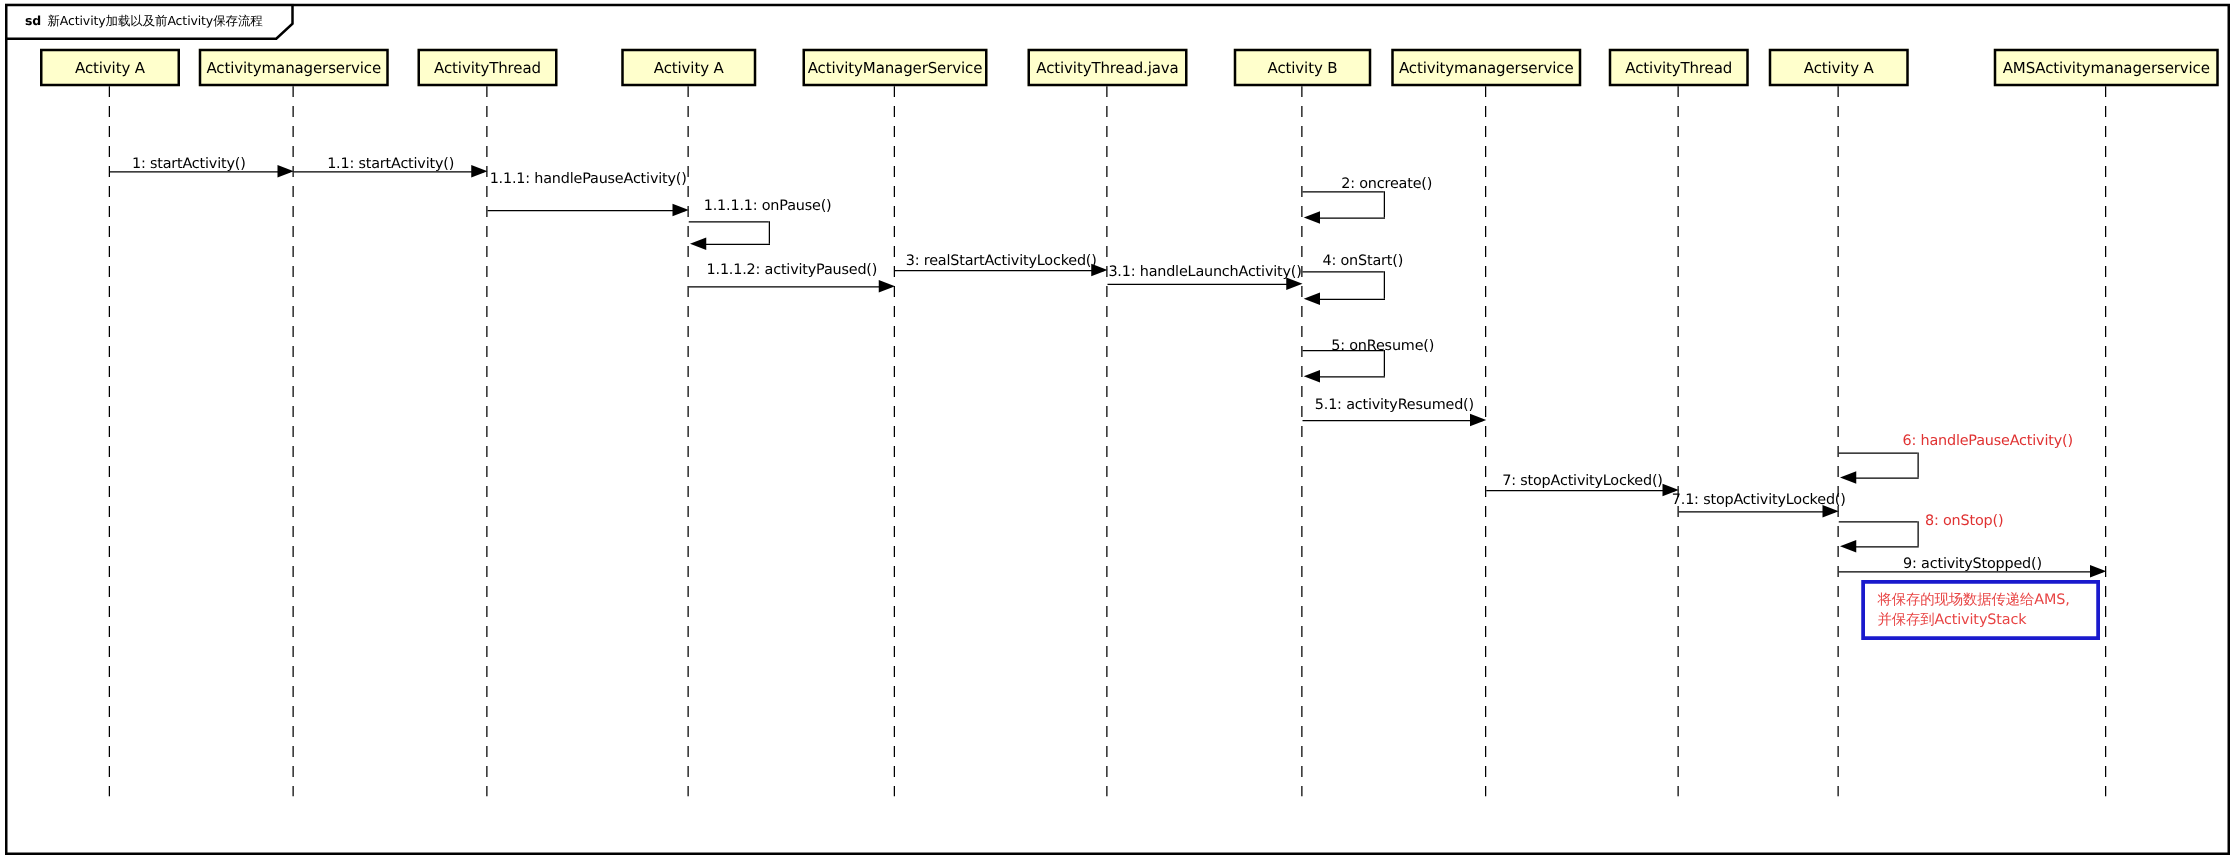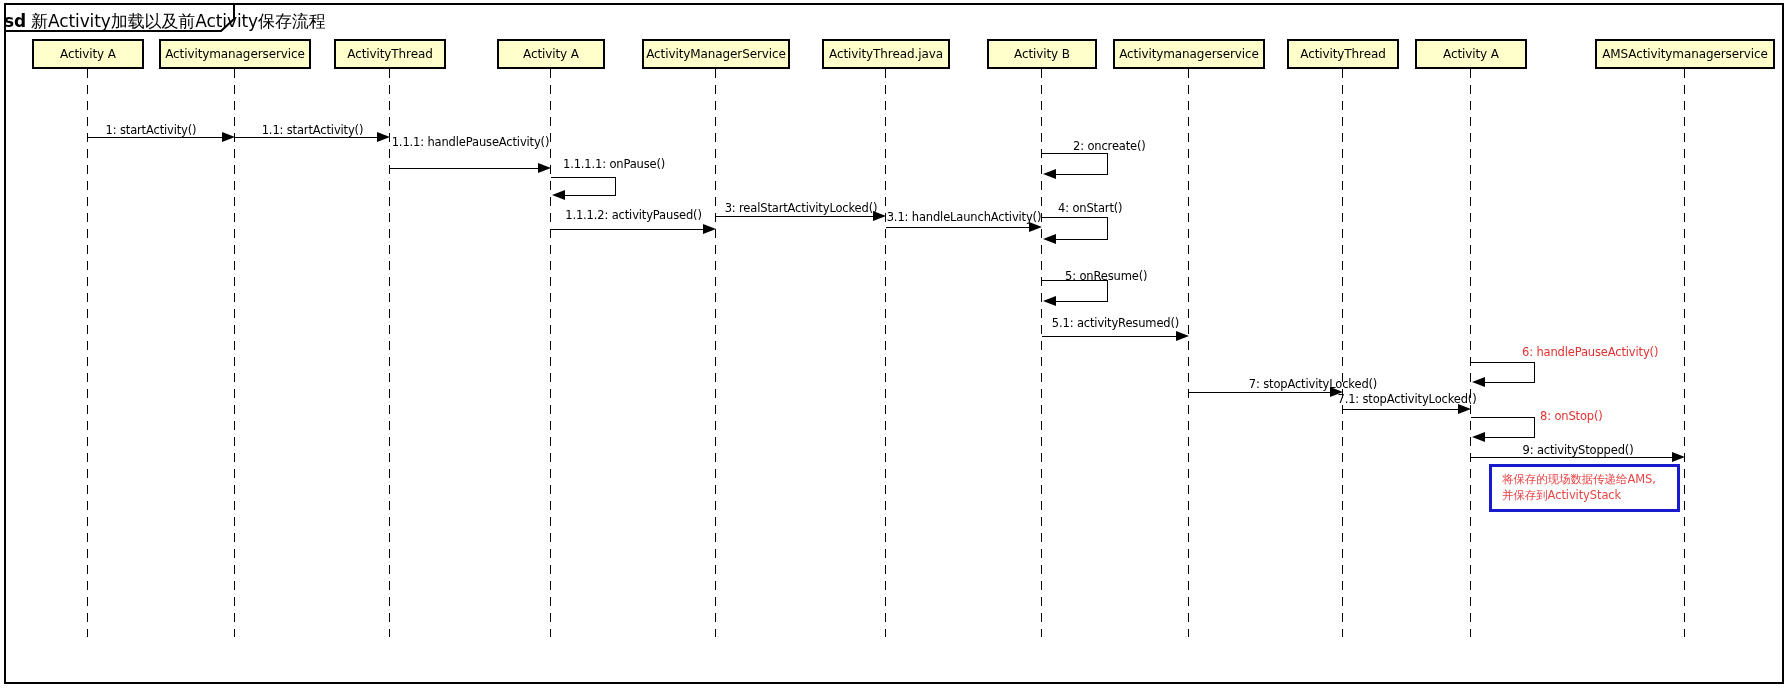--- a/index.html
+++ b/index.html
@@ -1,19 +1,19 @@
 <!DOCTYPE html>
 <html><head>
 <meta charset="utf-8">
 <style>
   html,body{margin:0;padding:0;background:#fff;}
   body{width:1790px;height:690px;position:relative;font-family:"DejaVu Sans","Liberation Sans",sans-serif;color:#000;overflow:hidden;}
   .frame{position:absolute;left:4px;top:3px;width:1780px;height:681px;border:2px solid #000;box-sizing:border-box;background:#fff;}
   .tab-svg{position:absolute;left:4px;top:3px;}
-  .tab-text{position:absolute;left:4px;top:10px;font-size:17px;white-space:nowrap;letter-spacing:-0.1px;}
+  .tab-text{position:absolute;left:20px;top:10px;font-size:10px;white-space:nowrap;letter-spacing:-0.1px;}
   .tab-text b{margin-right:5px;}
   #diagram{position:absolute;left:0;top:0;width:1790px;height:690px;}
   .head{position:absolute;top:39px;height:30px;box-sizing:border-box;border:2px solid #000;background:#ffffcc;display:flex;align-items:center;justify-content:center;font-size:12px;white-space:nowrap;letter-spacing:-0.1px;}
   .stem{position:absolute;top:69px;height:568px;width:1.4px;background:repeating-linear-gradient(to bottom,#000 0 9px,transparent 9px 16px);}
   .mline{position:absolute;height:0;border-top:1.5px solid #000;}
   .vline{position:absolute;width:0;border-left:1.5px solid #000;}
   .arr-r{position:absolute;width:0;height:0;border-top:5.5px solid transparent;border-bottom:5.5px solid transparent;border-left:13px solid #000;}
   .arr-l{position:absolute;width:0;height:0;border-top:5.5px solid transparent;border-bottom:5.5px solid transparent;border-right:13px solid #000;}
   .mlabel{position:absolute;font-size:11.5px;line-height:13px;white-space:nowrap;letter-spacing:-0.15px;}
   .mlabel.center{transform:translateX(-50%);}
@@ -71,21 +71,21 @@
     <div class="arr-r" style="left: 873px; top: 211px;"></div>
     <div class="mlabel center" style="left: 801px; top: 202px;">3: realStartActivityLocked()</div>
     <div class="mline" style="left: 886px; width: 153px; top: 227px;"></div>
     <div class="arr-r" style="left: 1029px; top: 222px;"></div>
     <div class="mlabel center" style="left: 964px; top: 211px;">3.1: handleLaunchActivity()</div>
     <div class="mline" style="left: 1042px; width: 144px; top: 336px;"></div>
     <div class="arr-r" style="left: 1176px; top: 331px;"></div>
     <div class="mlabel center" style="left: 1115.5px; top: 317px;">5.1: activityResumed()</div>
     <div class="mline" style="left: 1189px; width: 151px; top: 392px;"></div>
     <div class="arr-r" style="left: 1330px; top: 387px;"></div>
-    <div class="mlabel center" style="left: 1266px; top: 378px; margin-left: 47px;">7: stopActivityLocked()</div>
+    <div class="mlabel center" style="left: 1266px; top: 378px;">7: stopActivityLocked()</div>
     <div class="mline" style="left: 1343px; width: 125px; top: 409px;"></div>
     <div class="arr-r" style="left: 1458px; top: 404px;"></div>
     <div class="mlabel center" style="left: 1407px; top: 393px;">7.1: stopActivityLocked()</div>
     <div class="mline" style="left: 1471px; width: 211px; top: 457px;"></div>
     <div class="arr-r" style="left: 1672px; top: 452px;"></div>
     <div class="mlabel center" style="left: 1578px; top: 444px;">9: activityStopped()</div>
     <div class="mline" style="left: 551px; width: 64px; top: 177px;"></div>
     <div class="vline" style="left: 615px; top: 177px; height: 18px;"></div>
     <div class="mline" style="left: 563px; width: 53px; top: 195px;"></div>
     <div class="arr-l" style="left: 552px; top: 190px;"></div>

